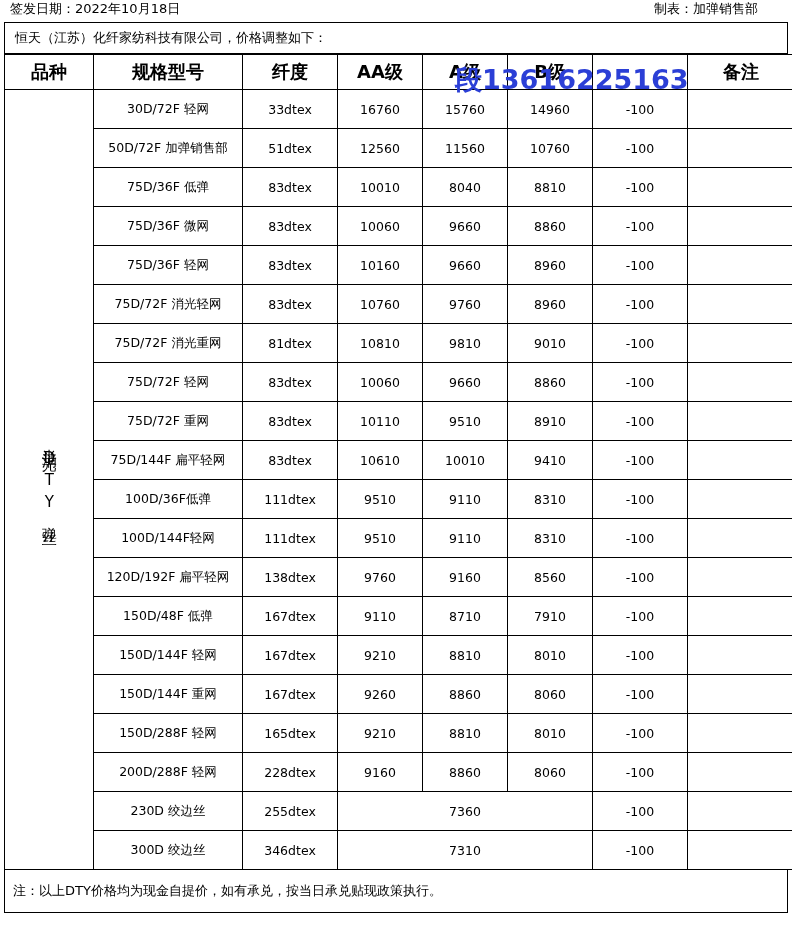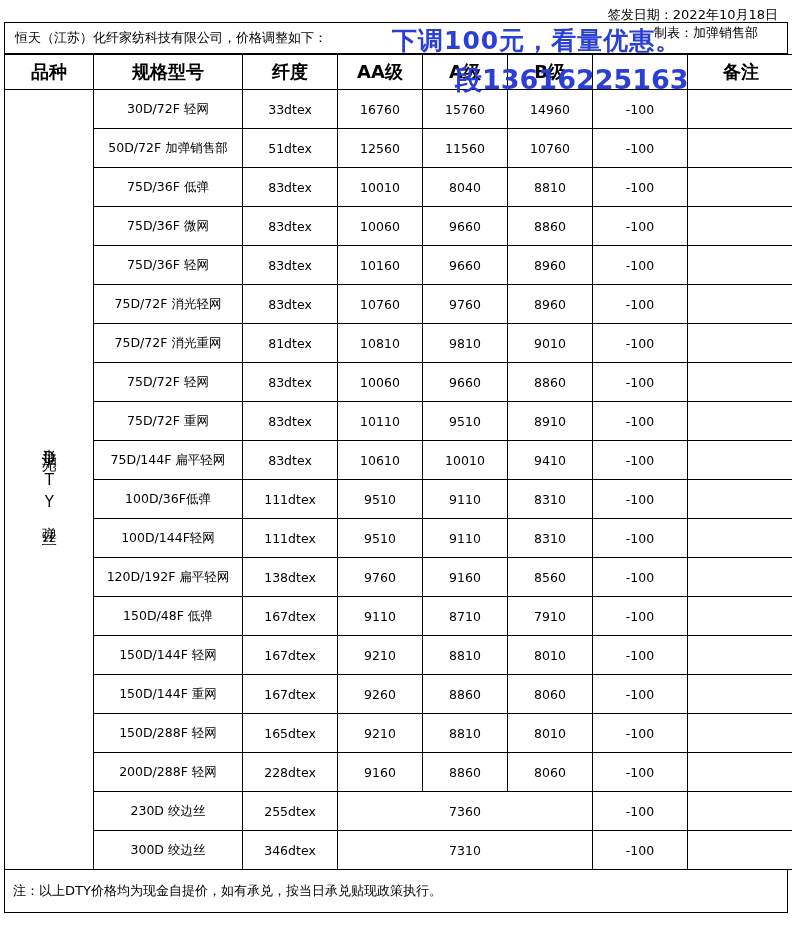--- a/index.html
+++ b/index.html
@@ -23,21 +23,20 @@
     padding: 0 4px;
   }
   .header-row {
     display: flex;
     justify-content: space-between;
     align-items: flex-end;
     font-size: 13px;
     padding: 6px 10px 4px 6px;
     height: 22px;
     box-sizing: border-box;
-    flex-direction: column;
   }
   .header-left { white-space: nowrap; }
   .header-right { white-space: nowrap; padding-right: 20px; }
 
   .subtitle {
     font-size: 13px;
     padding: 8px 0 8px 10px;
     border-bottom: 1px solid #000;
     border-left: 1px solid #000;
     border-right: 1px solid #000;
@@ -320,16 +319,15 @@
           <td>346dtex</td>
           <td colspan="3">7310</td>
           <td>-100</td>
           <td></td>
         </tr>
       </tbody>
   </table>
 
   <div class="footer-note">注：以上DTY价格均为现金自提价，如有承兑，按当日承兑贴现政策执行。</div>
 
-  <div class="wm wm-line1">下调100元，看量优惠。</div>
   <div class="wm wm-line2">段13616225163</div>
 
 </div>
 
 </body></html>

